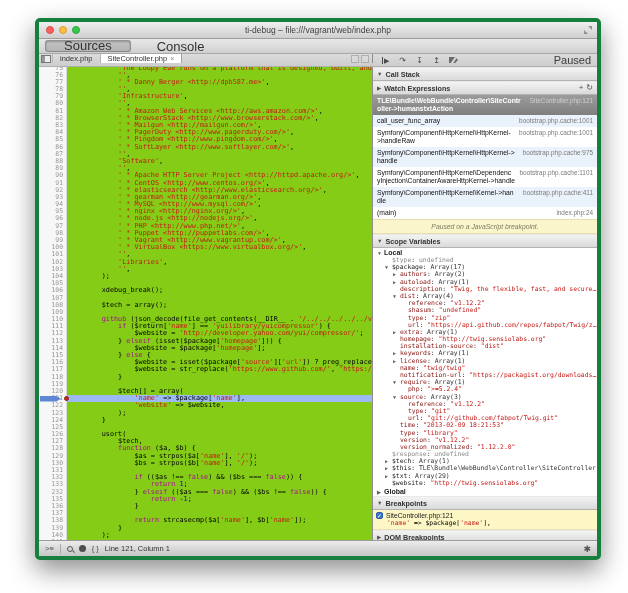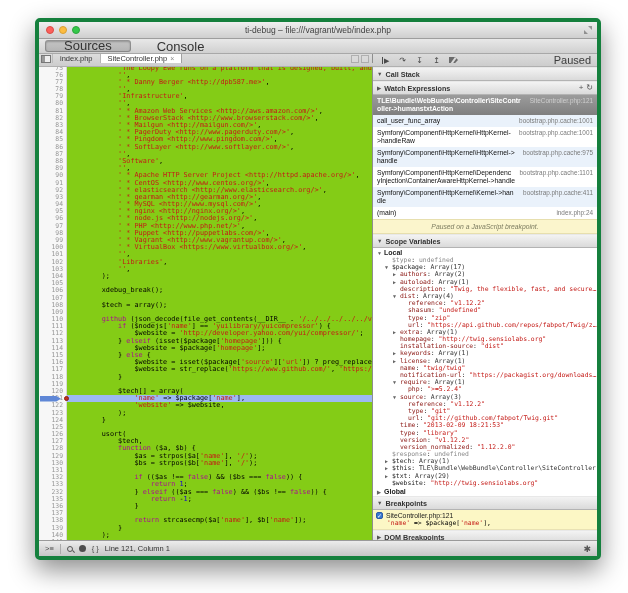--- a/index.html
+++ b/index.html
@@ -193,21 +193,21 @@
           <div class="cl"><span class="g">101</span><span class="code"><span class="tk-p">            </span><span class="tk-s">''</span><span class="tk-p">,</span></span></div>
           <div class="cl"><span class="g">102</span><span class="code"><span class="tk-p">            </span><span class="tk-s">'Libraries'</span><span class="tk-p">,</span></span></div>
           <div class="cl"><span class="g">103</span><span class="code"><span class="tk-p">            </span><span class="tk-s">''</span><span class="tk-p">,</span></span></div>
           <div class="cl"><span class="g">104</span><span class="code"><span class="tk-p">        );</span></span></div>
           <div class="cl"><span class="g">105</span><span class="code"></span></div>
           <div class="cl"><span class="g">106</span><span class="code"><span class="tk-p">        xdebug_break();</span></span></div>
           <div class="cl"><span class="g">107</span><span class="code"></span></div>
           <div class="cl"><span class="g">108</span><span class="code"><span class="tk-p">        $tech = array();</span></span></div>
           <div class="cl"><span class="g">109</span><span class="code"></span></div>
           <div class="cl"><span class="g">110</span><span class="code"><span class="tk-p">        </span><span class="tk-k">github</span><span class="tk-p"> (json_decode(file_get_contents(__DIR__ . </span><span class="tk-s">'/../../../../../vendor/com</span></span></div>
-          <div class="cl"><span class="g">111</span><span class="code"><span class="tk-p">            </span><span class="tk-k">if</span><span class="tk-p"> ($nodejs[</span><span class="tk-s">'name'</span><span class="tk-p">] == </span><span class="tk-s">'yuilibrary/yuicompressor'</span><span class="tk-p">) {</span></span></div>
+          <div class="cl"><span class="g">111</span><span class="code"><span class="tk-p">            </span><span class="tk-k">if</span><span class="tk-p"> ($return[</span><span class="tk-s">'name'</span><span class="tk-p">] == </span><span class="tk-s">'yuilibrary/yuicompressor'</span><span class="tk-p">) {</span></span></div>
           <div class="cl"><span class="g">112</span><span class="code"><span class="tk-p">                $website = </span><span class="tk-s">'http://developer.yahoo.com/yui/compressor/'</span><span class="tk-p">;</span></span></div>
           <div class="cl"><span class="g">113</span><span class="code"><span class="tk-p">            } </span><span class="tk-k">elseif</span><span class="tk-p"> (isset($package[</span><span class="tk-s">'homepage'</span><span class="tk-p">])) {</span></span></div>
           <div class="cl"><span class="g">114</span><span class="code"><span class="tk-p">                $website = $package[</span><span class="tk-s">'homepage'</span><span class="tk-p">];</span></span></div>
           <div class="cl"><span class="g">115</span><span class="code"><span class="tk-p">            } </span><span class="tk-k">else</span><span class="tk-p"> {</span></span></div>
           <div class="cl"><span class="g">116</span><span class="code"><span class="tk-p">                $website = isset($package[</span><span class="tk-s">'source'</span><span class="tk-p">][</span><span class="tk-s">'url'</span><span class="tk-p">]) ? preg_replace(</span></span></div>
           <div class="cl"><span class="g">117</span><span class="code"><span class="tk-p">                $website = str_replace(</span><span class="tk-s">'https://www.github.com/'</span><span class="tk-p">, </span><span class="tk-s">'https://github.co</span></span></div>
           <div class="cl"><span class="g">118</span><span class="code"><span class="tk-p">            }</span></span></div>
           <div class="cl"><span class="g">119</span><span class="code"></span></div>
           <div class="cl"><span class="g">120</span><span class="code"><span class="tk-p">            $tech[] = array(</span></span></div>
           <div class="cl cur"><span class="g">121<span class="exec-arrow"></span><span class="bp-dot"></span></span><span class="code"><span class="tk-p">                </span><span class="tk-s">'name'</span><span class="tk-p"> =&gt; $package[</span><span class="tk-s">'name'</span><span class="tk-p">],</span></span></div>

